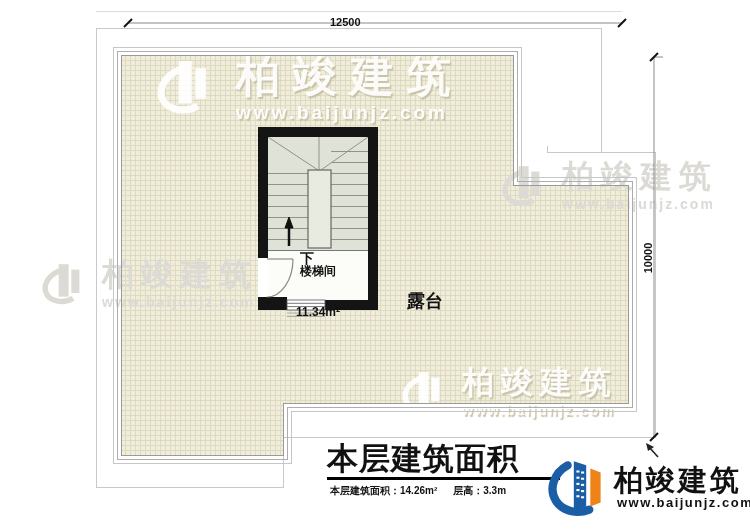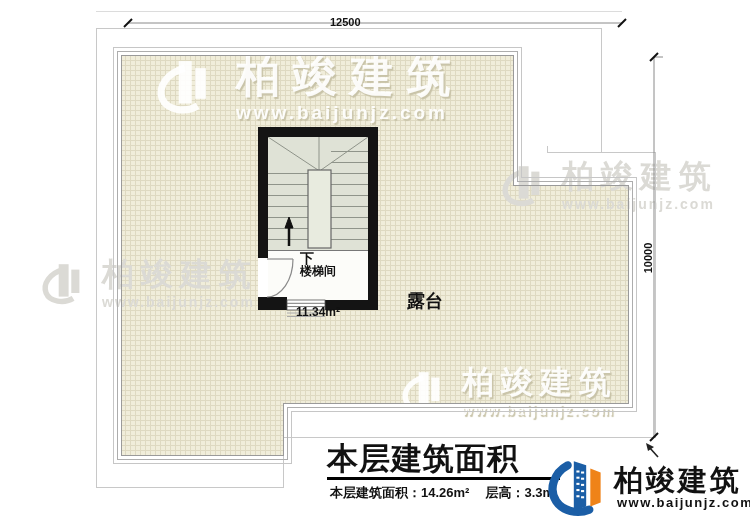--- a/index.html
+++ b/index.html
@@ -34,21 +34,21 @@
   #dim-right{left:618px;top:252px;width:60px;text-align:center;font-size:11px;font-weight:bold;
     transform:rotate(-90deg);}
   #stair-dir{left:300px;top:250px;font-size:14px;font-weight:bold;}
   #stair-name{left:268px;top:263px;width:100px;text-align:center;font-size:12px;font-weight:bold;}
   #stair-area{left:268px;top:293px;width:100px;text-align:center;font-size:12px;font-weight:bold;margin-top:12px;}
   #terrace-lbl{left:407px;top:289px;font-size:18px;font-weight:bold;}
 
   #plan-title{left:327px;top:438px;font-size:31px;font-weight:bold;letter-spacing:1px;}
   #plan-scale{left:486px;top:446px;font-size:25px;}
   #title-rule{position:absolute;left:327px;top:477px;width:233px;height:3px;background:#000;}
-  #plan-info{left:330px;top:484px;font-size:13px;font-weight:bold;}
+  #plan-info{left:330px;top:484px;font-size:10px;font-weight:bold;}
   #plan-info span{margin-right:16px;}
 
   #brand{position:absolute;left:547px;top:455px;}
   #brand-name{position:absolute;left:614px;top:461px;font-size:29px;font-weight:bold;letter-spacing:3px;color:#111;}
   #brand-url{position:absolute;left:617px;top:495px;font-size:13px;font-weight:bold;letter-spacing:1.5px;color:#111;}
 </style>
 </head>
 <body>
 
 <div id="stage">

